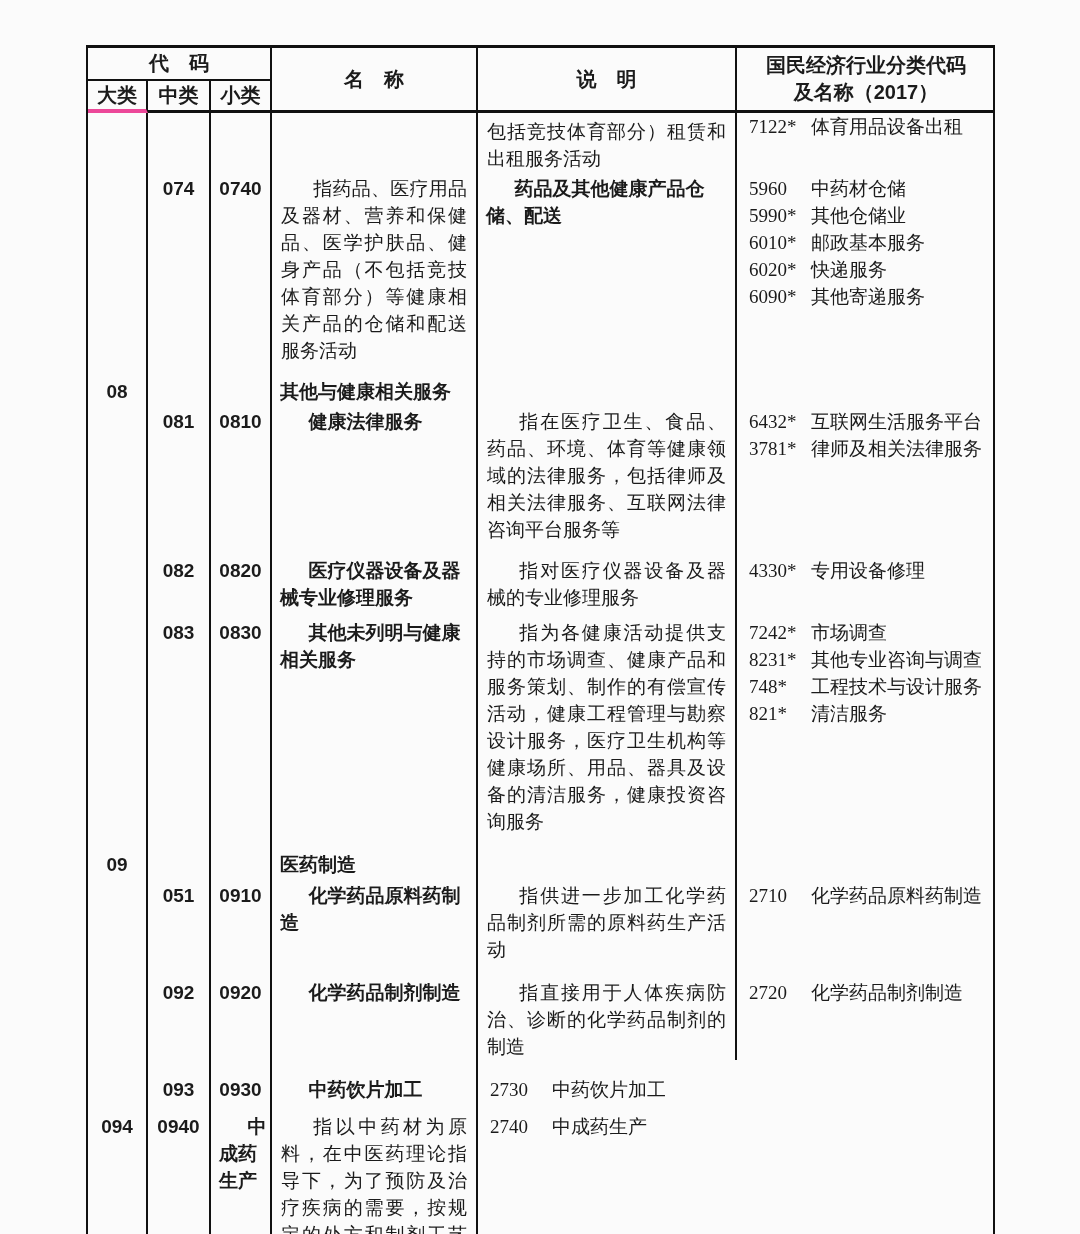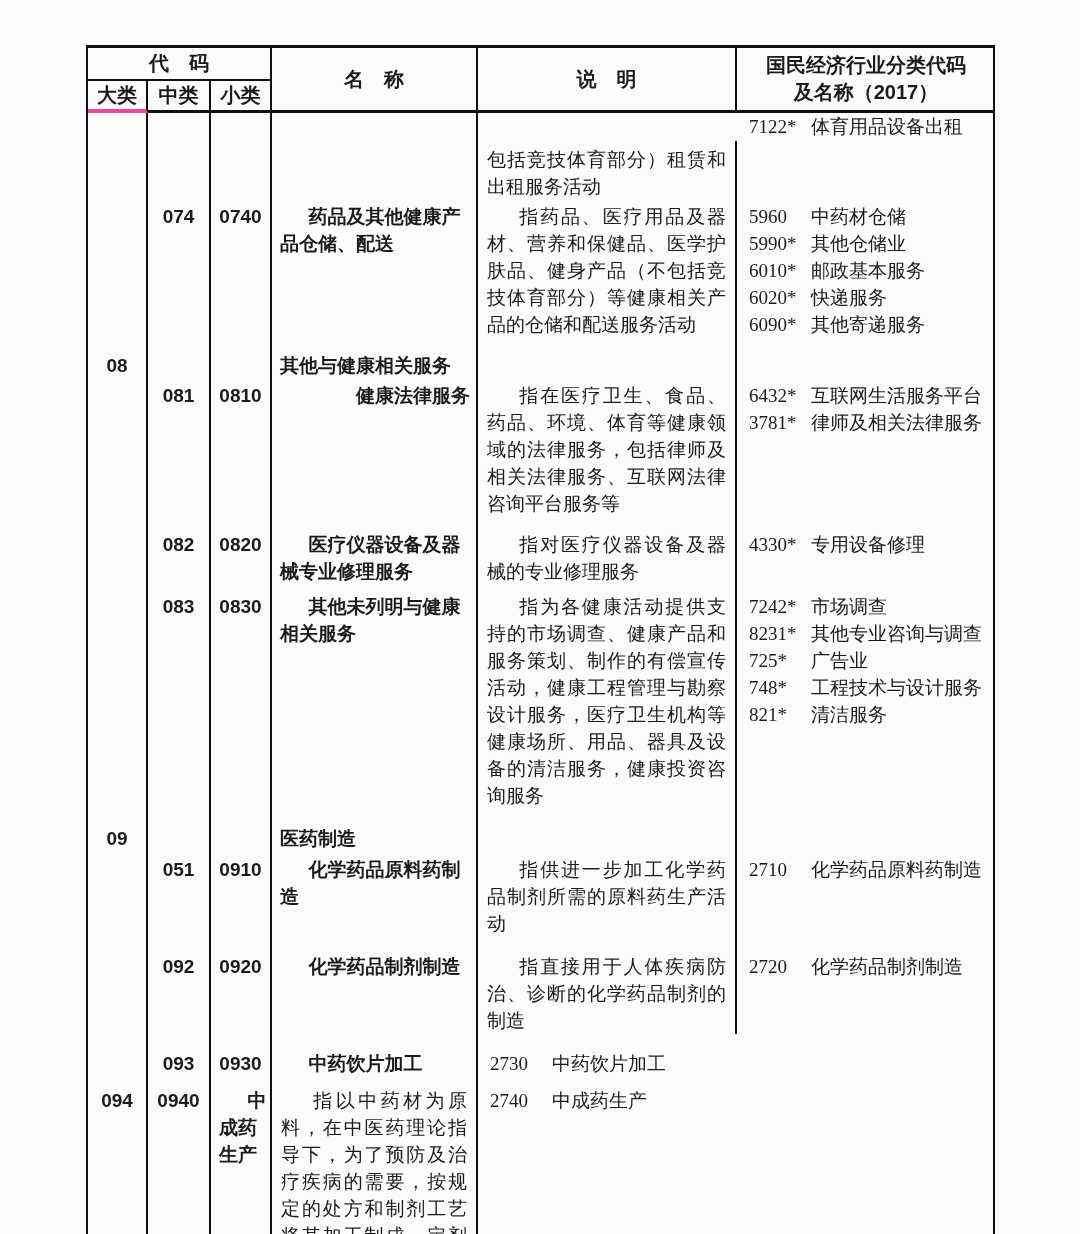--- a/index.html
+++ b/index.html
@@ -65,46 +65,46 @@
       <span>国民经济行业分类代码</span>
       <span>及名称（2017）</span>
     </div>
     <div class="hc h-major">大类</div>
     <div class="hc h-middle">中类</div>
     <div class="hc h-minor">小类</div>
   <div class="bc col-num bv" style="padding-top: 0px;"></div>
       <div class="bc col-num bv" style="padding-top: 0px;"></div>
       <div class="bc col-num bv" style="padding-top: 0px;"></div>
       <div class="bc col-name bv" style="padding-top: 0px;"></div>
-      <div class="bc col-desc bv" style="padding-top: 5px; margin-top: 28px;">包括竞技体育部分）租赁和出租服务活动</div>
+      <div class="bc col-desc bv" style="padding-top: 5px;">包括竞技体育部分）租赁和出租服务活动</div>
       <div class="bc col-gb" style="padding-top: 0px;">
         <div class="gb-line"><span class="gb-code">7122*</span><span>体育用品设备出租</span></div>
       </div>
       <div class="bc col-num bv" style="padding-top: 3px;"></div>
       <div class="bc col-num bv" style="padding-top: 3px;">074</div>
       <div class="bc col-num bv" style="padding-top: 3px;">0740</div>
+      <div class="bc col-desc bv indent" style="padding-top: 3px;">指药品、医疗用品及器材、营养和保健品、医学护肤品、健身产品（不包括竞技体育部分）等健康相关产品的仓储和配送服务活动</div>
       <div class="bc col-name bv indent" style="padding-top: 3px;">药品及其他健康产品仓储、配送</div>
-      <div class="bc col-desc bv indent" style="padding-top: 3px;">指药品、医疗用品及器材、营养和保健品、医学护肤品、健身产品（不包括竞技体育部分）等健康相关产品的仓储和配送服务活动</div>
       <div class="bc col-gb" style="padding-top: 3px;">
         <div class="gb-line"><span class="gb-code">5960</span><span>中药材仓储</span></div>
         <div class="gb-line"><span class="gb-code">5990*</span><span>其他仓储业</span></div>
         <div class="gb-line"><span class="gb-code">6010*</span><span>邮政基本服务</span></div>
         <div class="gb-line"><span class="gb-code">6020*</span><span>快递服务</span></div>
         <div class="gb-line"><span class="gb-code">6090*</span><span>其他寄递服务</span></div>
       </div>
       <div class="bc col-num bv" style="padding-top: 14px;">08</div>
       <div class="bc col-num bv" style="padding-top: 14px;"></div>
       <div class="bc col-num bv" style="padding-top: 14px;"></div>
       <div class="bc col-name bv" style="padding-top: 14px;">其他与健康相关服务</div>
       <div class="bc col-desc bv" style="padding-top: 14px;"></div>
       <div class="bc col-gb" style="padding-top: 14px;"></div>
       <div class="bc col-num bv" style="padding-top: 3px;"></div>
       <div class="bc col-num bv" style="padding-top: 3px;">081</div>
       <div class="bc col-num bv" style="padding-top: 3px;">0810</div>
-      <div class="bc col-name bv indent" style="padding-top: 3px; text-align: right;">健康法律服务</div>
+      <div class="bc col-name bv indent" style="padding-top: 3px;">健康法律服务</div>
       <div class="bc col-desc bv indent" style="padding-top: 3px;">指在医疗卫生、食品、药品、环境、体育等健康领域的法律服务，包括律师及相关法律服务、互联网法律咨询平台服务等</div>
       <div class="bc col-gb" style="padding-top: 3px;">
         <div class="gb-line"><span class="gb-code">6432*</span><span>互联网生活服务平台</span></div>
         <div class="gb-line"><span class="gb-code">3781*</span><span>律师及相关法律服务</span></div>
       </div>
       <div class="bc col-num bv" style="padding-top: 14px;"></div>
       <div class="bc col-num bv" style="padding-top: 14px;">082</div>
       <div class="bc col-num bv" style="padding-top: 14px;">0820</div>
       <div class="bc col-name bv indent" style="padding-top: 14px;">医疗仪器设备及器械专业修理服务</div>
       <div class="bc col-desc bv indent" style="padding-top: 14px;">指对医疗仪器设备及器械的专业修理服务</div>
@@ -112,21 +112,20 @@
         <div class="gb-line"><span class="gb-code">4330*</span><span>专用设备修理</span></div>
       </div>
       <div class="bc col-num bv" style="padding-top: 8px;"></div>
       <div class="bc col-num bv" style="padding-top: 8px;">083</div>
       <div class="bc col-num bv" style="padding-top: 8px;">0830</div>
       <div class="bc col-name bv indent" style="padding-top: 8px;">其他未列明与健康相关服务</div>
       <div class="bc col-desc bv indent" style="padding-top: 8px;">指为各健康活动提供支持的市场调查、健康产品和服务策划、制作的有偿宣传活动，健康工程管理与勘察设计服务，医疗卫生机构等健康场所、用品、器具及设备的清洁服务，健康投资咨询服务</div>
       <div class="bc col-gb" style="padding-top: 8px;">
         <div class="gb-line"><span class="gb-code">7242*</span><span>市场调查</span></div>
         <div class="gb-line"><span class="gb-code">8231*</span><span>其他专业咨询与调查</span></div>
-        <div class="gb-line"><span class="gb-code">725*</span><span>广告业</span></div>
         <div class="gb-line"><span class="gb-code">748*</span><span>工程技术与设计服务</span></div>
         <div class="gb-line"><span class="gb-code">821*</span><span>清洁服务</span></div>
       </div>
       <div class="bc col-num bv" style="padding-top: 16px;">09</div>
       <div class="bc col-num bv" style="padding-top: 16px;"></div>
       <div class="bc col-num bv" style="padding-top: 16px;"></div>
       <div class="bc col-name bv" style="padding-top: 16px;">医药制造</div>
       <div class="bc col-desc bv" style="padding-top: 16px;"></div>
       <div class="bc col-gb" style="padding-top: 16px;"></div>
       <div class="bc col-num bv" style="padding-top: 4px;"></div>

